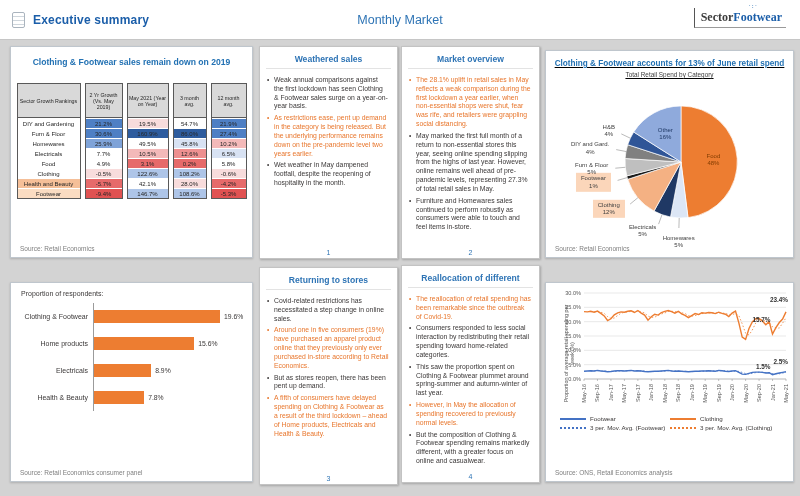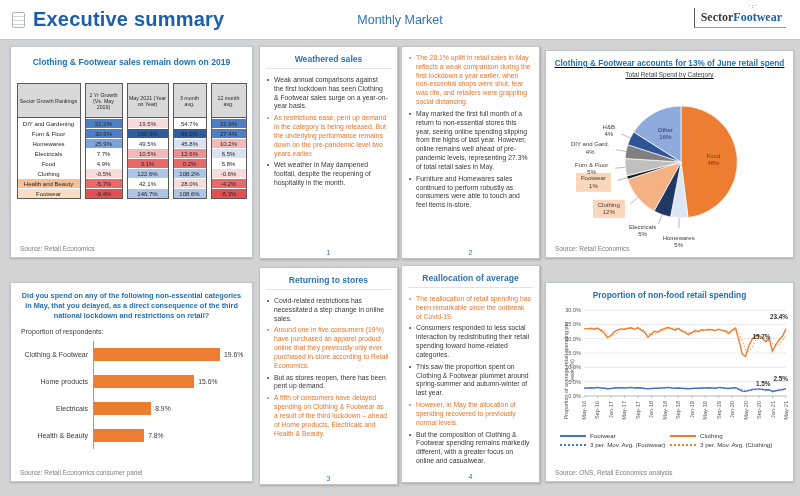--- a/index.html
+++ b/index.html
@@ -4,21 +4,21 @@
 <style>
   * { margin:0; padding:0; box-sizing:border-box; }
   html,body { width:800px; height:496px; overflow:hidden; }
   body { font-family:"Liberation Sans", sans-serif; background:#d3d3d3; position:relative; }
 
   
   .topbar { position:absolute; left:0; top:0; width:800px; height:40px; background:#ffffff;
             border-bottom:1px solid #c6c6c6; display:flex; align-items:center; }
   .doc-icon { width:13px; height:16px; border:1px solid #aab4be; border-radius:2px; margin:0 8px 0 12px;
               background:linear-gradient(#fff 0 3px,#cfd6dc 3px 4px,#fff 4px 7px,#cfd6dc 7px 8px,#fff 8px 11px,#cfd6dc 11px 12px,#fff 12px); }
-  .main-title { font-size:20px; font-weight:bold; color:#1b5ea9; letter-spacing:.2px;text-align:center; }
+  .main-title { font-size:12px; font-weight:bold; color:#1b5ea9; letter-spacing:.2px;text-align:center; }
   .center-title { position:absolute; left:0; right:0; text-align:center; font-size:12.5px; color:#2e74b5; }
   .logo { position:absolute; right:14px; top:8px; border-bottom:1px solid #9a9a9a; padding:2px 4px 2px 6px;
           border-left:1px solid #555; font-family:"Liberation Serif", serif; font-size:12px; }
   .logo .w1 { color:#3c3c3c; font-weight:bold; }
   .logo .w2 { color:#1b5ea9; font-weight:bold; }
   .logo .spark { position:absolute; right:28px; top:-6px; color:#2e74b5; font-size:7px; letter-spacing:1px; }
 
   
   .panel { position:absolute; background:#fff; border:1px solid #bfc6cd; box-shadow:0 1px 2px rgba(0,0,0,.18); }
   .panel-title { text-align:center; font-weight:bold; color:#2271b3; }
@@ -174,20 +174,21 @@
       </div>
       <div class="bullet tone-dark">
         <span class="b-dot">•</span>
         <span class="b-text">Wet weather in May dampened footfall, despite the reopening of hospitality in the month.</span>
       </div>
     </div>
   <div class="page-num">1</div>
 </div>
 
 <div class="slide" id="slide-2">
+  <div class="slide-title">Market overview</div>
   <div class="slide-body">
       <div class="bullet tone-accent">
         <span class="b-dot">•</span>
         <span class="b-text">The 28.1% uplift in retail sales in May reflects a weak comparison during the first lockdown a year earlier, when non-essential shops were shut, fear was rife, and retailers were grappling social distancing.</span>
       </div>
       <div class="bullet tone-dark">
         <span class="b-dot">•</span>
         <span class="b-text">May marked the first full month of a return to non-essential stores this year, seeing online spending slipping from the highs of last year. However, online remains well ahead of pre-pandemic levels, representing 27.3% of total retail sales in May.</span>
       </div>
       <div class="bullet tone-dark">
@@ -215,21 +216,21 @@
       </div>
       <div class="bullet tone-accent">
         <span class="b-dot">•</span>
         <span class="b-text">A fifth of consumers have delayed spending on Clothing &amp; Footwear as a result of the third lockdown – ahead of Home products, Electricals and Health &amp; Beauty.</span>
       </div>
     </div>
   <div class="page-num">3</div>
 </div>
 
 <div class="slide" id="slide-4">
-  <div class="slide-title">Reallocation of average</div>
+  <div class="slide-title">Reallocation of different</div>
   <div class="slide-body">
       <div class="bullet tone-accent">
         <span class="b-dot">•</span>
         <span class="b-text">The reallocation of retail spending has been remarkable since the outbreak of Covid-19.</span>
       </div>
       <div class="bullet tone-dark">
         <span class="b-dot">•</span>
         <span class="b-text">Consumers responded to less social interaction by redistributing their retail spending toward home-related categories.</span>
       </div>
       <div class="bullet tone-dark">
@@ -266,21 +267,20 @@
         <path d="M135,84 L79.1,80.5 A56,56 0 0 1 81.7,66.7 Z" fill="#808080" stroke="#ffffff" stroke-width="0.7"></path>
         <line x1="80.0" y1="73.5" x2="70.2" y2="71.6" stroke="#8c8c8c" stroke-width="0.6"></line>
         <path d="M135,84 L81.7,66.7 A56,56 0 0 1 87.7,54.0 Z" fill="#2f5597" stroke="#ffffff" stroke-width="0.7"></path>
         <line x1="84.3" y1="60.2" x2="75.3" y2="55.9" stroke="#8c8c8c" stroke-width="0.6"></line>
         <path d="M135,84 L87.7,54.0 A56,56 0 0 1 135.0,28.0 Z" fill="#8faadc" stroke="#ffffff" stroke-width="0.7"></path>
       </svg><div class="pie-label" style="color: rgb(131, 60, 0); left: 167.416px; top: 81.9606px; transform: translate(-50%, -50%);">Food<br>48%</div><div class="pie-label" style="left: 132.707px; top: 156.964px; transform: translate(-50%, 0px);">Homewares<br>5%</div><div class="pie-label" style="left: 110.272px; top: 152.684px; transform: translate(-100%, -50%);">Electricals<br>5%</div><div class="pie-label hl" style="left: 78.7525px; top: 130.532px; transform: translate(-100%, -50%);">Clothing<br>12%</div><div class="pie-label hl" style="left: 64.8986px; top: 104.366px; transform: translate(-100%, -50%);">Footwear<br>1%</div><div class="pie-label" style="left: 62.324px; top: 90.8699px; transform: translate(-100%, -50%);">Furn &amp; Floor<br>5%</div><div class="pie-label" style="left: 63.293px; top: 70.3212px; transform: translate(-100%, -50%);">DIY and Gard.<br>4%</div><div class="pie-label" style="left: 68.9476px; top: 52.9181px; transform: translate(-100%, -50%);">H&amp;B<br>4%</div><div class="pie-label" style="color: rgb(31, 56, 100); left: 119.353px; top: 55.5376px; transform: translate(-50%, -50%);">Other<br>16%</div></div>
   <div class="source">Source: Retail Economics</div>
 </div>
 
 <div class="panel" id="panel-survey">
-  <div class="panel-title">Did you spend on any of the following non-essential categories in May, that you delayed, as a direct consequence of the third national lockdown and restrictions on retail?</div>
   <div class="survey-sub">Proportion of respondents:</div>
   <div class="bar-area" id="bar-area">
       <div class="bar-row">
         <div class="bar-cat">Clothing &amp; Footwear</div>
         <div class="bar-track">
           <div class="bar-fill" style="width: 126px; background: rgb(237, 125, 49);"></div>
           <span class="bar-val">19.6%</span>
         </div>
       </div>
       <div class="bar-row">
@@ -302,21 +302,20 @@
         <div class="bar-track">
           <div class="bar-fill" style="width: 50.1429px; background: rgb(237, 125, 49);"></div>
           <span class="bar-val">7.8%</span>
         </div>
       </div>
     </div>
   <div class="source">Source: Retail Economics consumer panel</div>
 </div>
 
 <div class="panel" id="panel-line">
-  <div class="panel-title">Proportion of non-food retail spending</div>
   <div class="line-stage">
     <div class="y-title">Proportion of average retail spending per week (%)</div>
     <svg id="line-svg" width="244" height="130" style="display:block;margin-left:4px">
         <line x1="34" y1="94" x2="236" y2="94" stroke="#9a9a9a" stroke-width="0.7"></line>
         <text x="31" y="96" font-size="5.6" fill="#595959" text-anchor="end">0.0%</text>
         <line x1="34" y1="79.66666666666667" x2="236" y2="79.66666666666667" stroke="#e0e0e0" stroke-width="0.7"></line>
         <text x="31" y="81.66666666666667" font-size="5.6" fill="#595959" text-anchor="end">5.0%</text>
         <line x1="34" y1="65.33333333333334" x2="236" y2="65.33333333333334" stroke="#e0e0e0" stroke-width="0.7"></line>
         <text x="31" y="67.33333333333334" font-size="5.6" fill="#595959" text-anchor="end">10.0%</text>
         <line x1="34" y1="51" x2="236" y2="51" stroke="#e0e0e0" stroke-width="0.7"></line>

